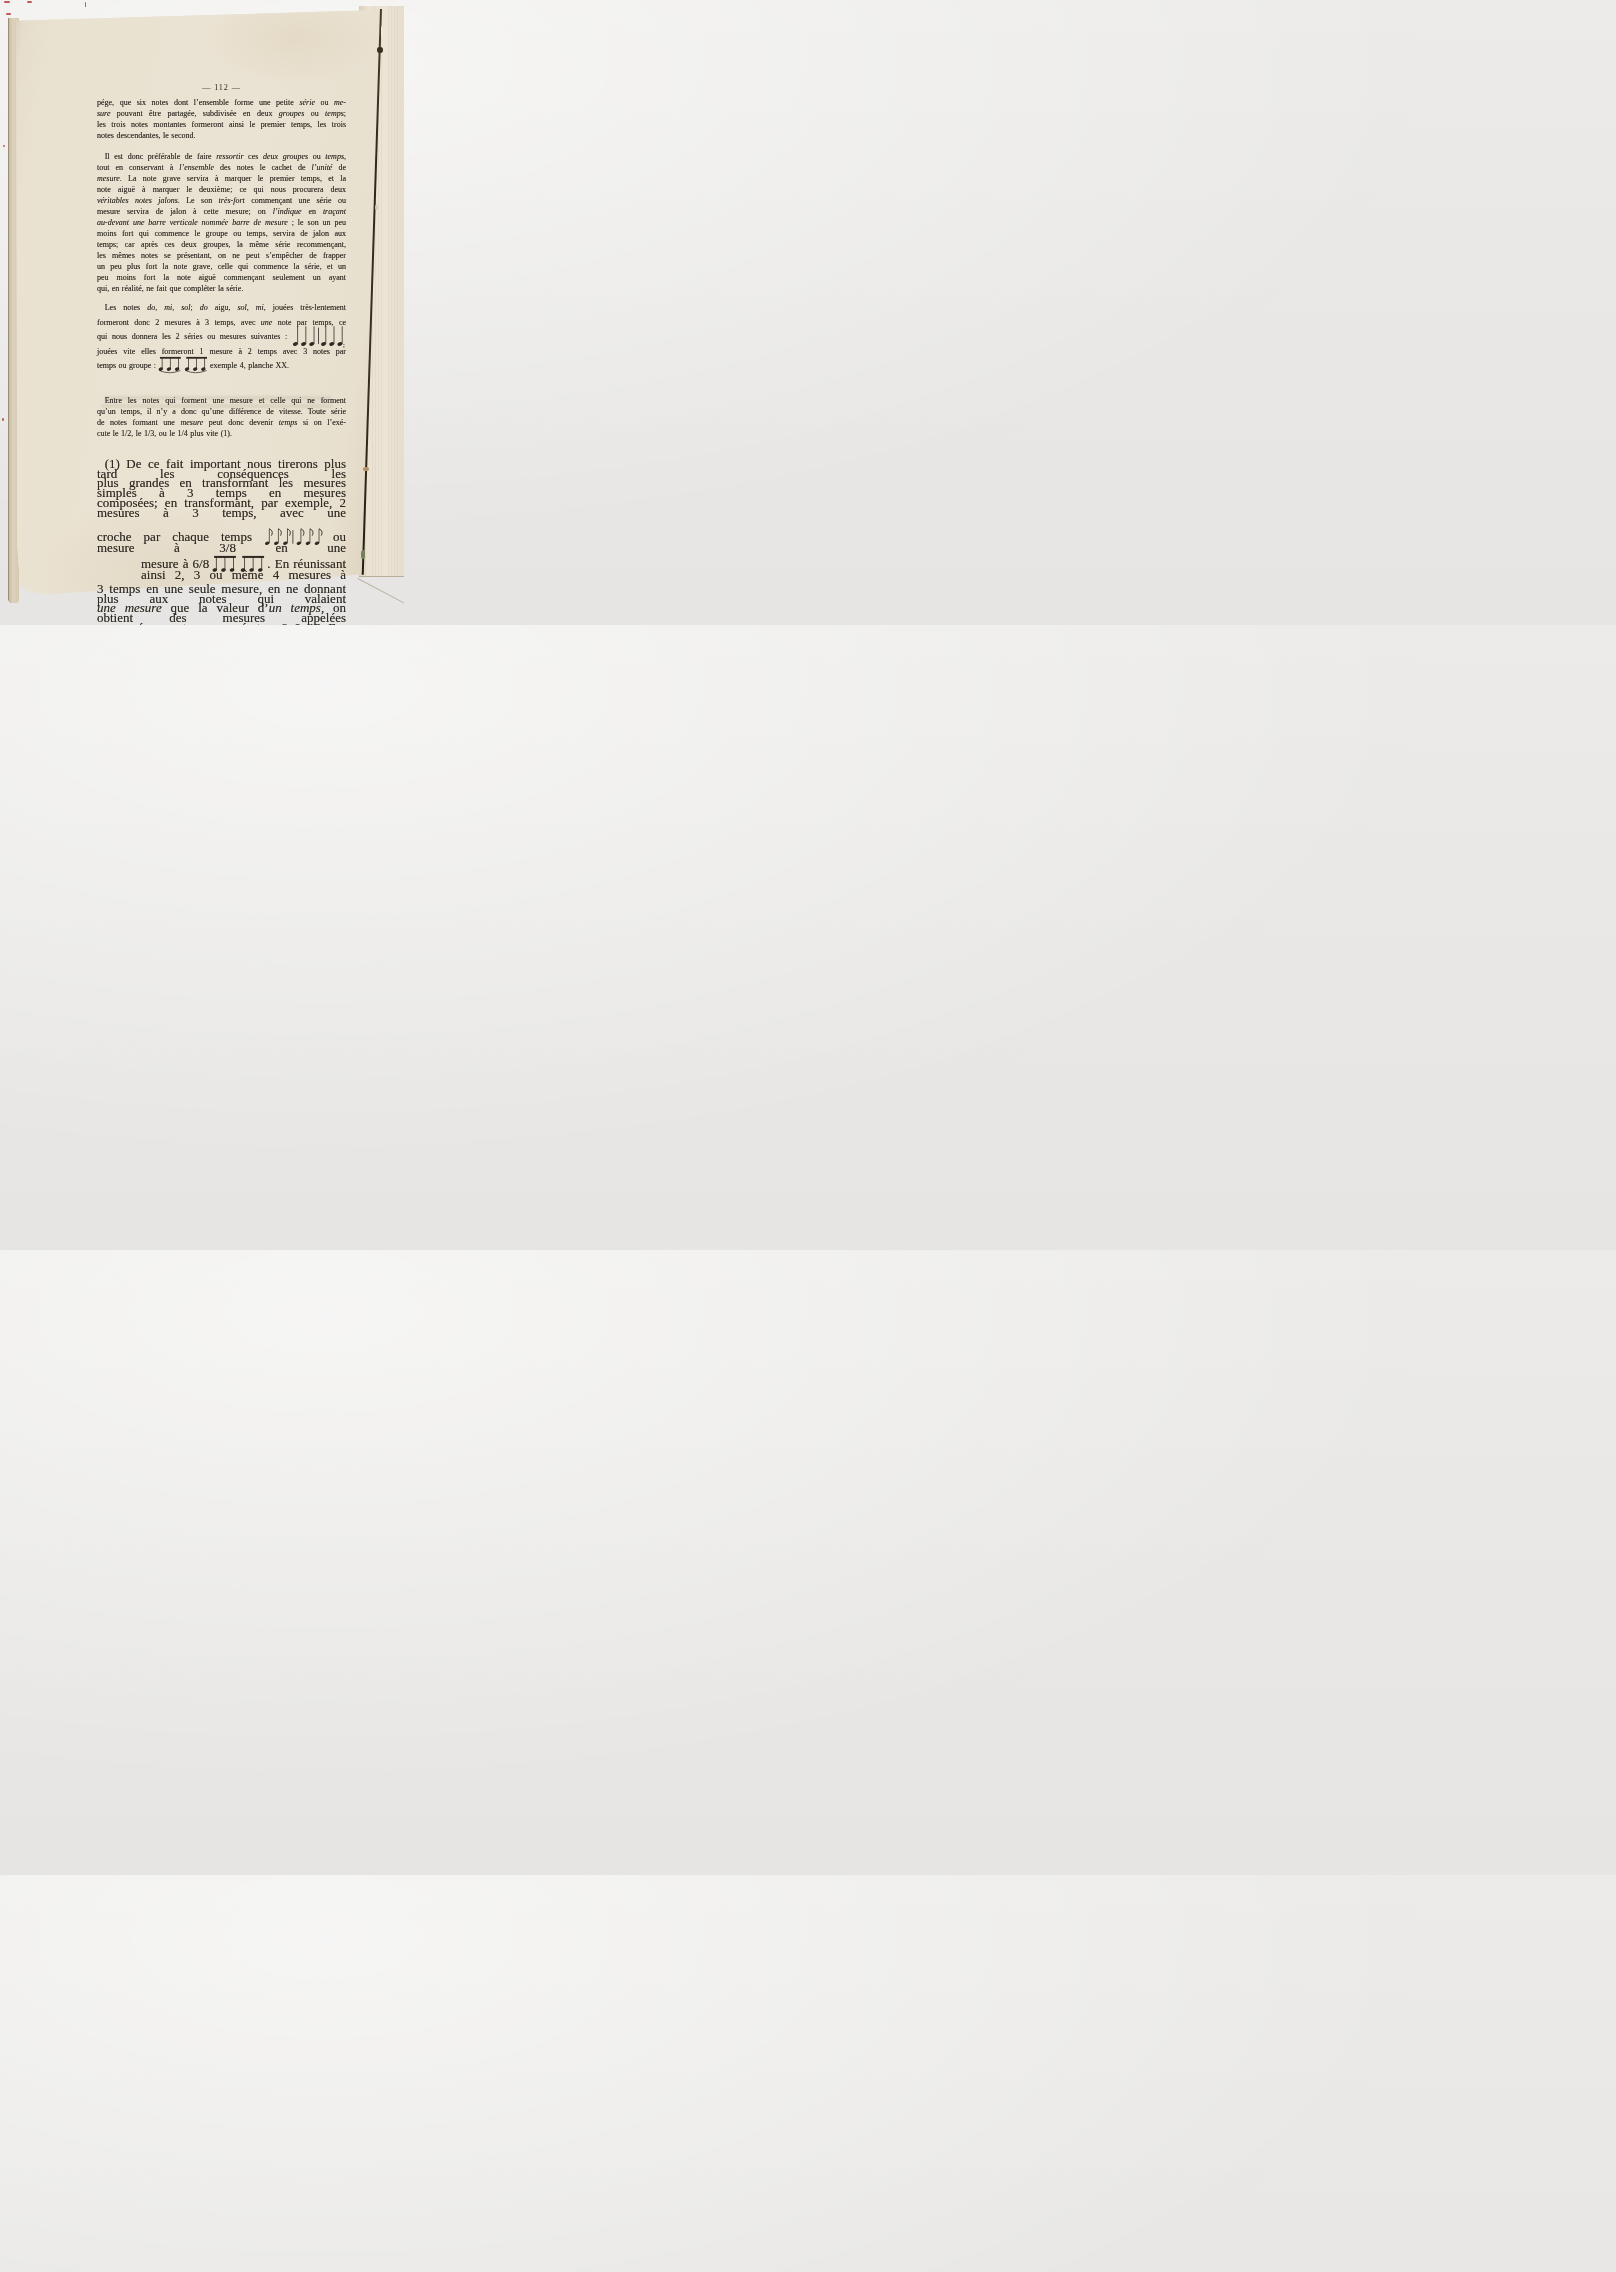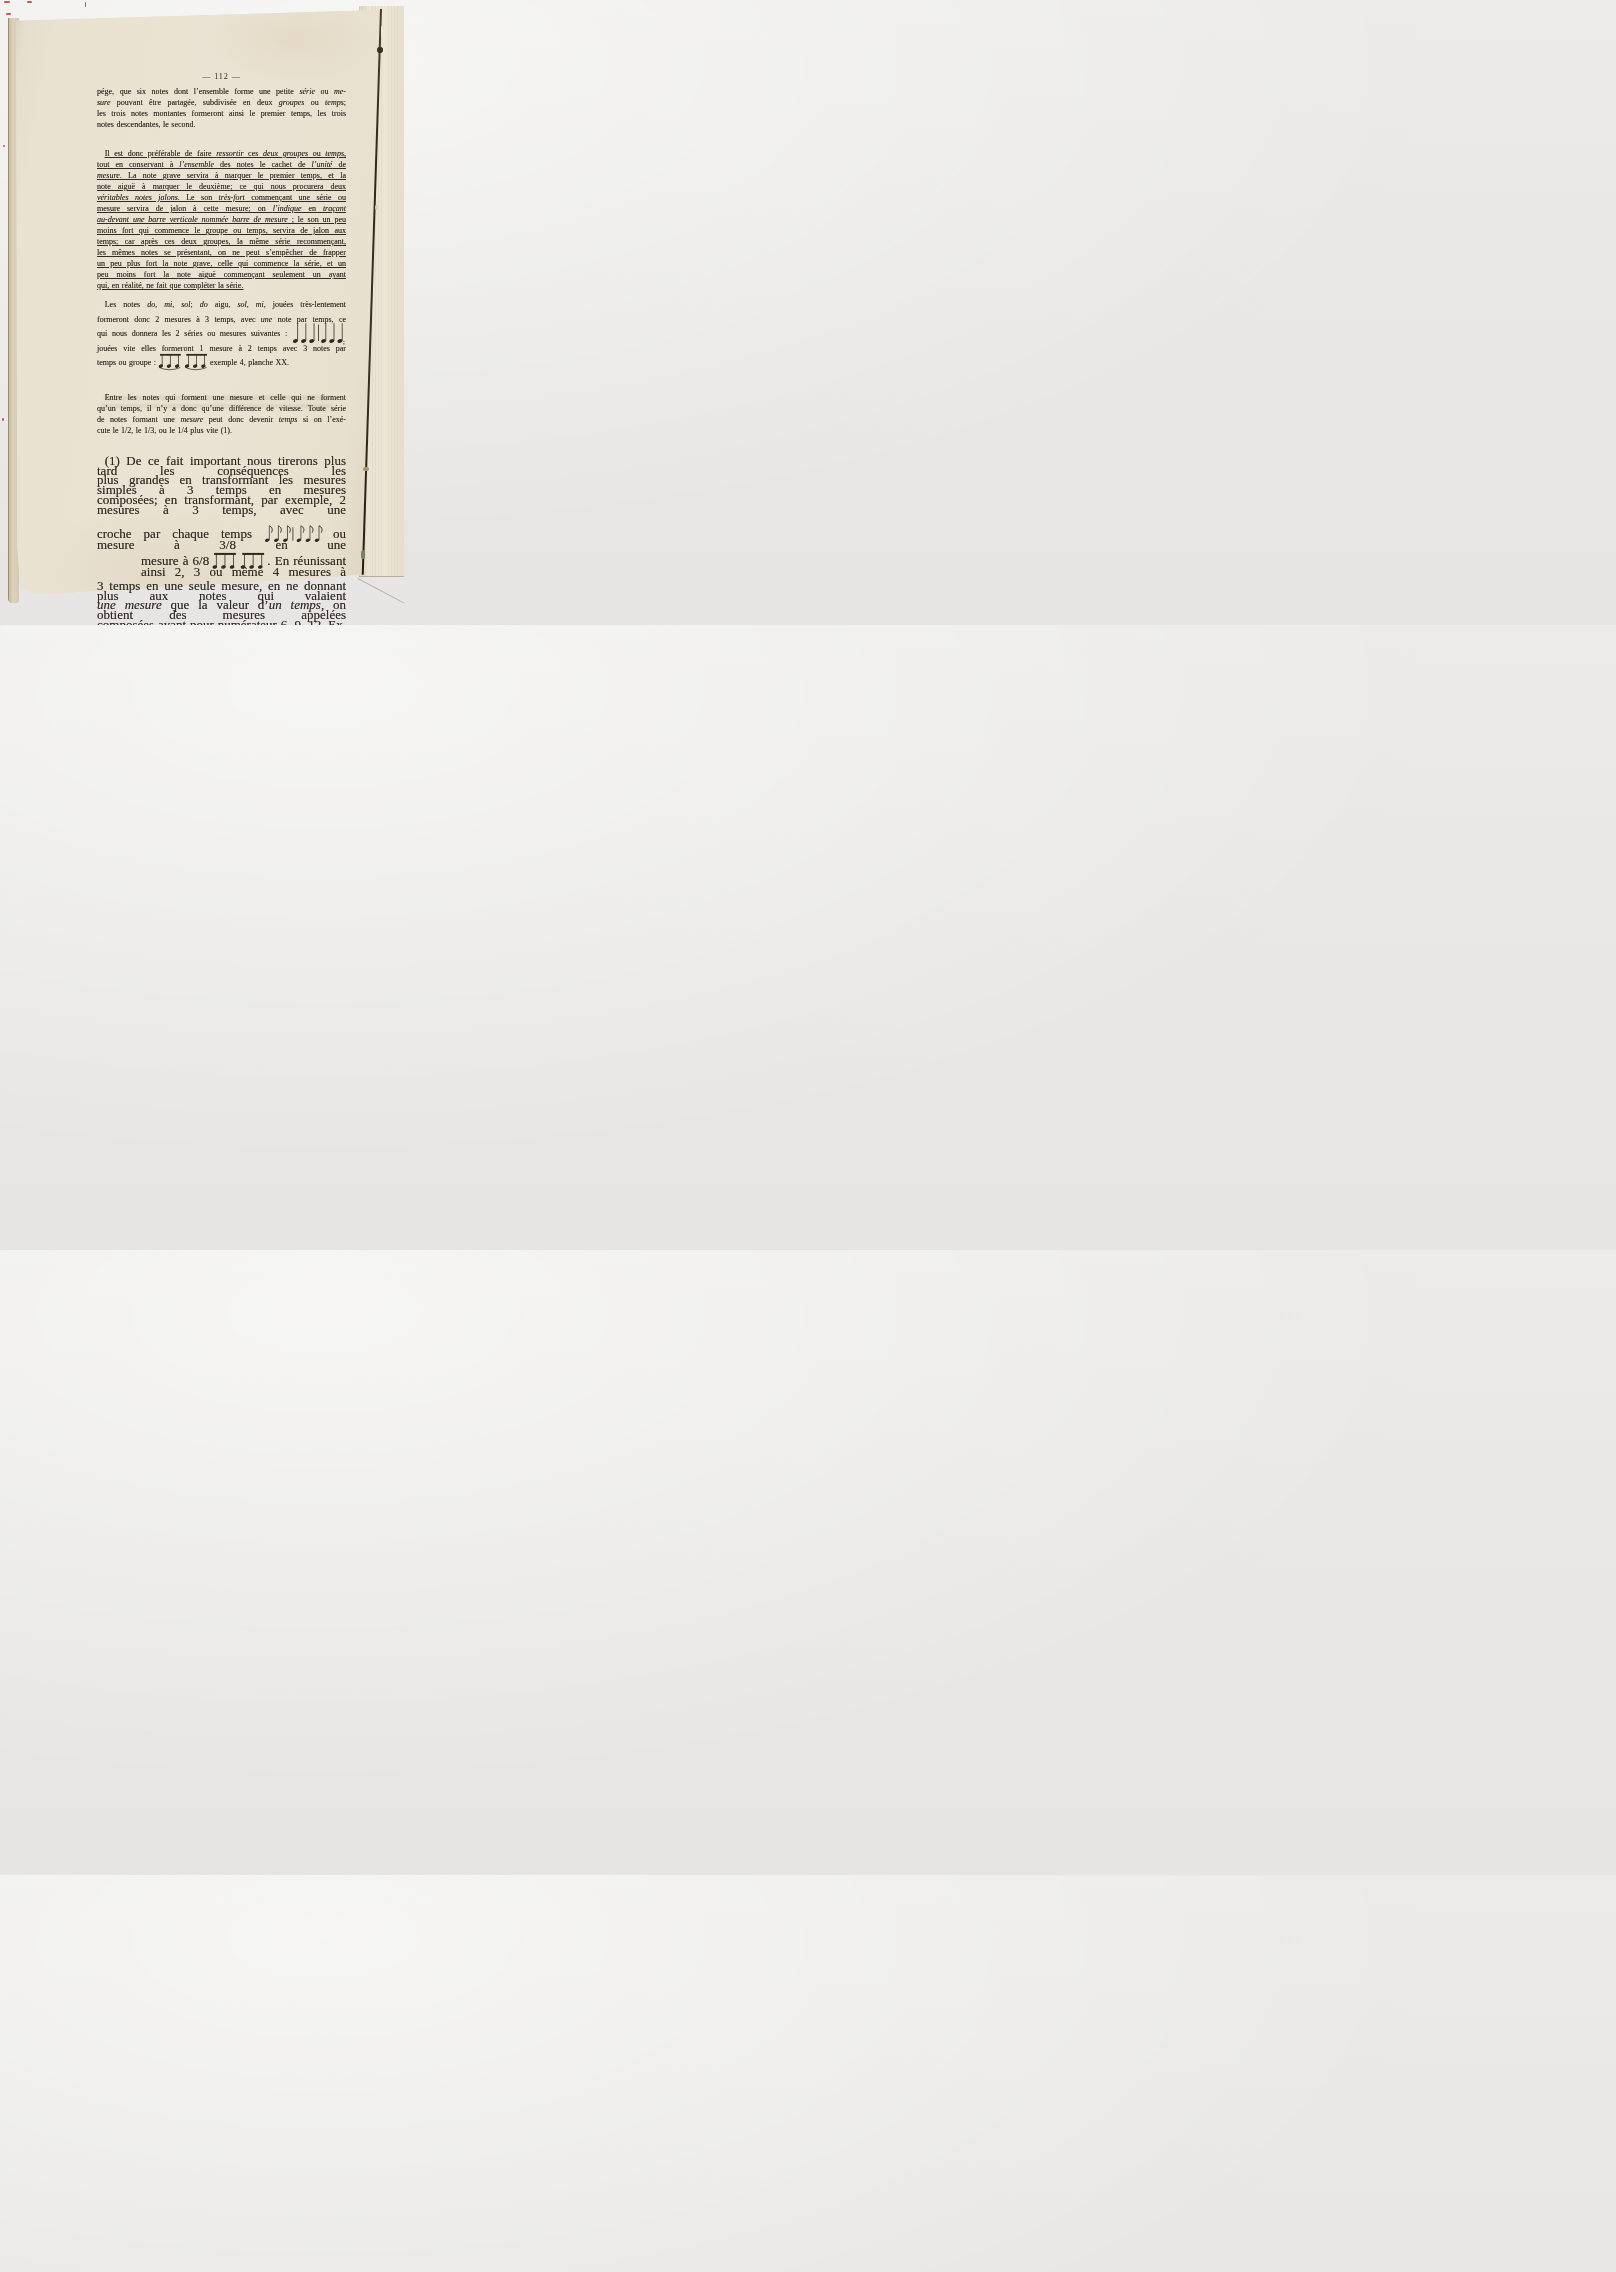--- a/index.html
+++ b/index.html
@@ -42,34 +42,34 @@
     background:linear-gradient(to bottom,#4a3d2c,#2f2619 30%,#3b3023 60%,#241c12 100%);
     transform:rotate(1.85deg);transform-origin:top left;
   }
   .stitch{position:absolute;border-radius:45%;}
   .crease{position:absolute;left:358px;top:578px;width:55px;height:0.7px;
     background:rgba(150,140,122,.55);transform:rotate(28deg);transform-origin:left top;}
   .redmark{position:absolute;background:#b5433c;border-radius:0.9px;opacity:.85;}
   .ghost{position:absolute;height:3.6px;background:rgba(125,114,94,.12);filter:blur(0.9px);border-radius:1.8px;}
 
   
-  .column{position:absolute;left:97px;top:72px;width:249px;}
+  .column{position:absolute;left:97px;top:83px;width:249px;}
   .pagenum{
     text-align:center;font-size:8.2px;letter-spacing:0.9px;height:10px;line-height:10px;
     margin-bottom:4.1px;color:#2f2b24;
   }
   .para{margin:0;}
   .line{
     line-height:11px;font-size:8px;word-spacing:0.5px;
     text-align:justify;text-align-last:justify;white-space:normal;
     text-shadow:0 0 0.2px rgba(47,43,36,.55);
   }
   .line.last{text-align-last:left;}
   .line.ind{text-indent:7.7px;}
-  .para.p2{margin-top:18px;text-decoration:underline;}
+  .para.p2{margin-top:10px;}
   .para.wide{margin-top:7.3px;}
   .para.wide .line{line-height:14.5px;}
   .para.p4{margin-top:21px;}
   .para.footnote{margin-top:20px;}
   .para.footnote .line{font-size:13px;line-height:9.8px;}
   .mt6{margin-top:14px;} .mt14{margin-top:6.4px;margin-left:44px;} .mb2{margin-bottom:0.9px;} .mb8{margin-bottom:3.6px;}
 
   
   .fig{display:inline-block;position:relative;height:8.2px;vertical-align:-2.3px;}
   .fig svg{position:absolute;left:0;overflow:visible;}

